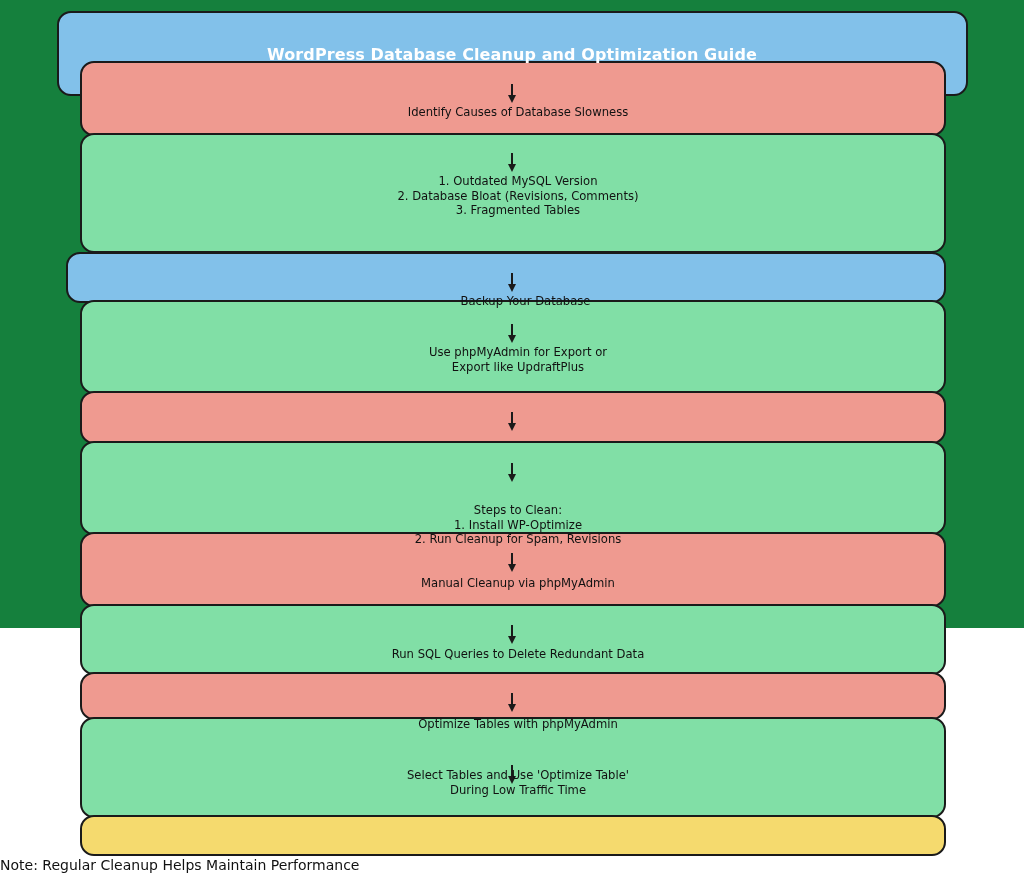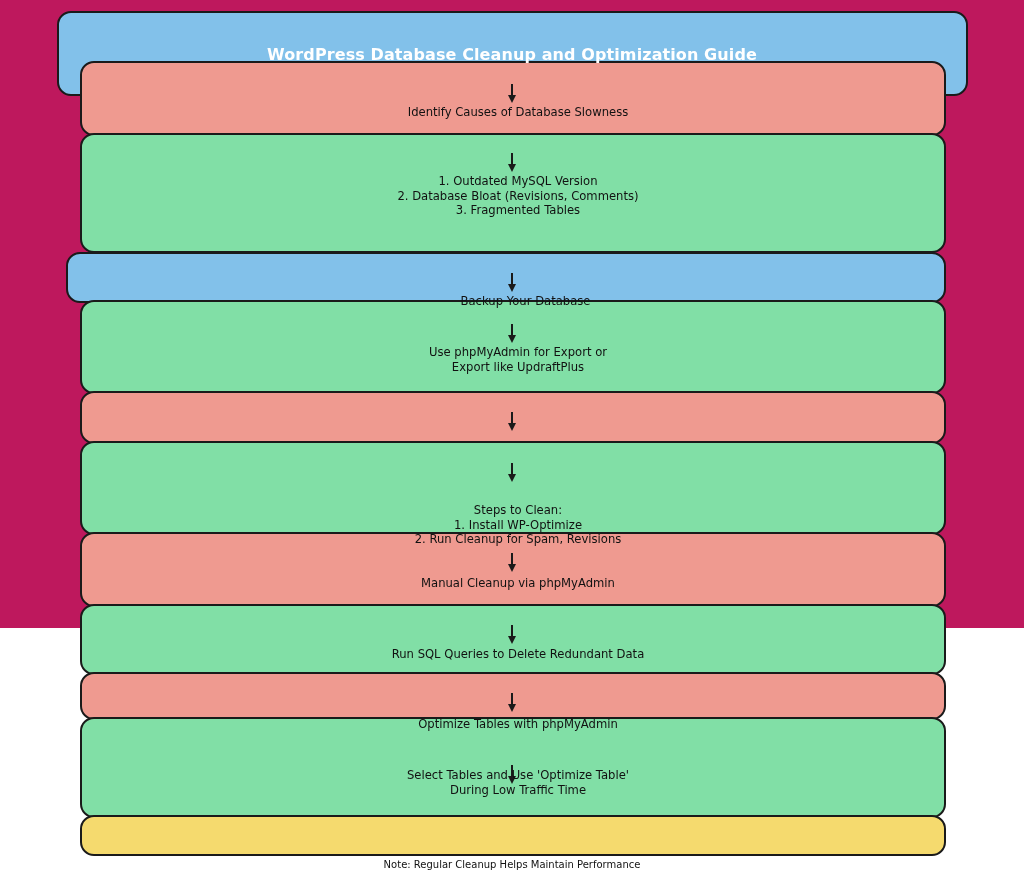--- a/index.html
+++ b/index.html
@@ -11,21 +11,21 @@
   body {
     width: 1024px;
     height: 879px;
     font-family: "DejaVu Sans", "Liberation Sans", sans-serif;
     overflow: hidden;
   }
   #canvas {
     position: relative;
     width: 1024px;
     height: 628px;
-    background: #be185d;
+    background: #15803d;
   }
 
   
   .node {
     position: absolute;
     border: 2px solid #1a1a1a;
     border-radius: 14px;
     display: block;
   }
   .node.blue   { background: #82c1ea; }
@@ -74,23 +74,22 @@
     height: 0;
     border-left: 4px solid transparent;
     border-right: 4px solid transparent;
     border-top: 8px solid #1a1a1a;
   }
 
   .note {
     position: absolute;
     left: 0;
     right: 0;
-    text-align: center;
     color: #111111;
-    font-size: 10px;
+    font-size: 14px;
     line-height: 14.6px;
   }
 </style>
 </head>
 <body>
 
 <div id="canvas">
 
   <div class="node blue" style="left:57px; top:11px; width:911px; height:85px;"></div>
 

